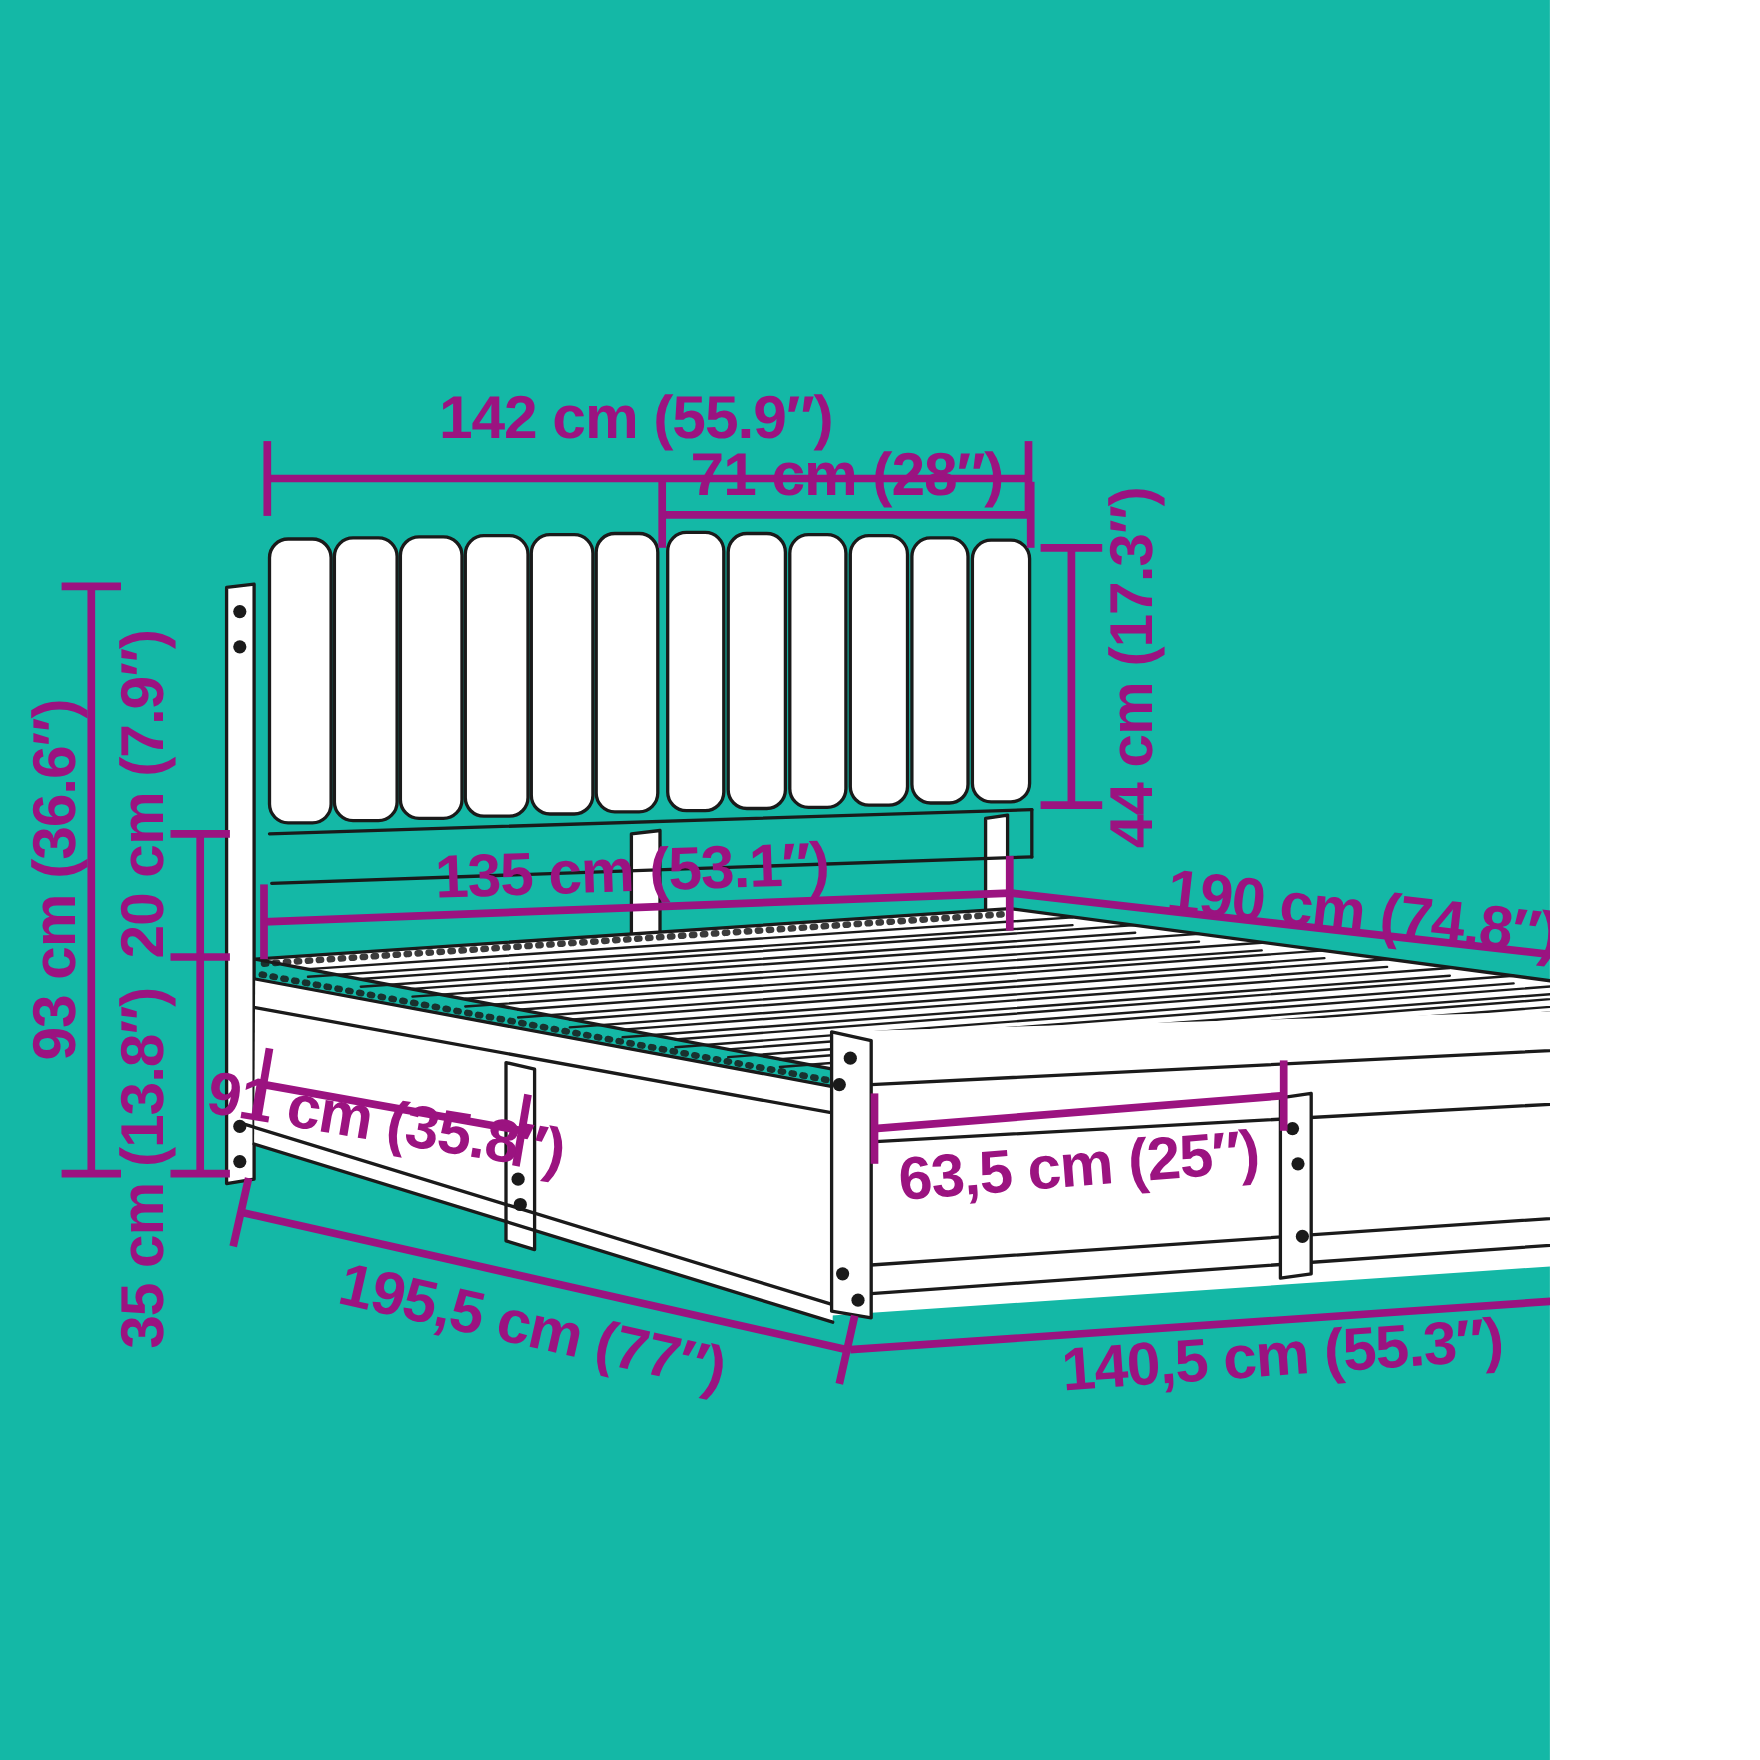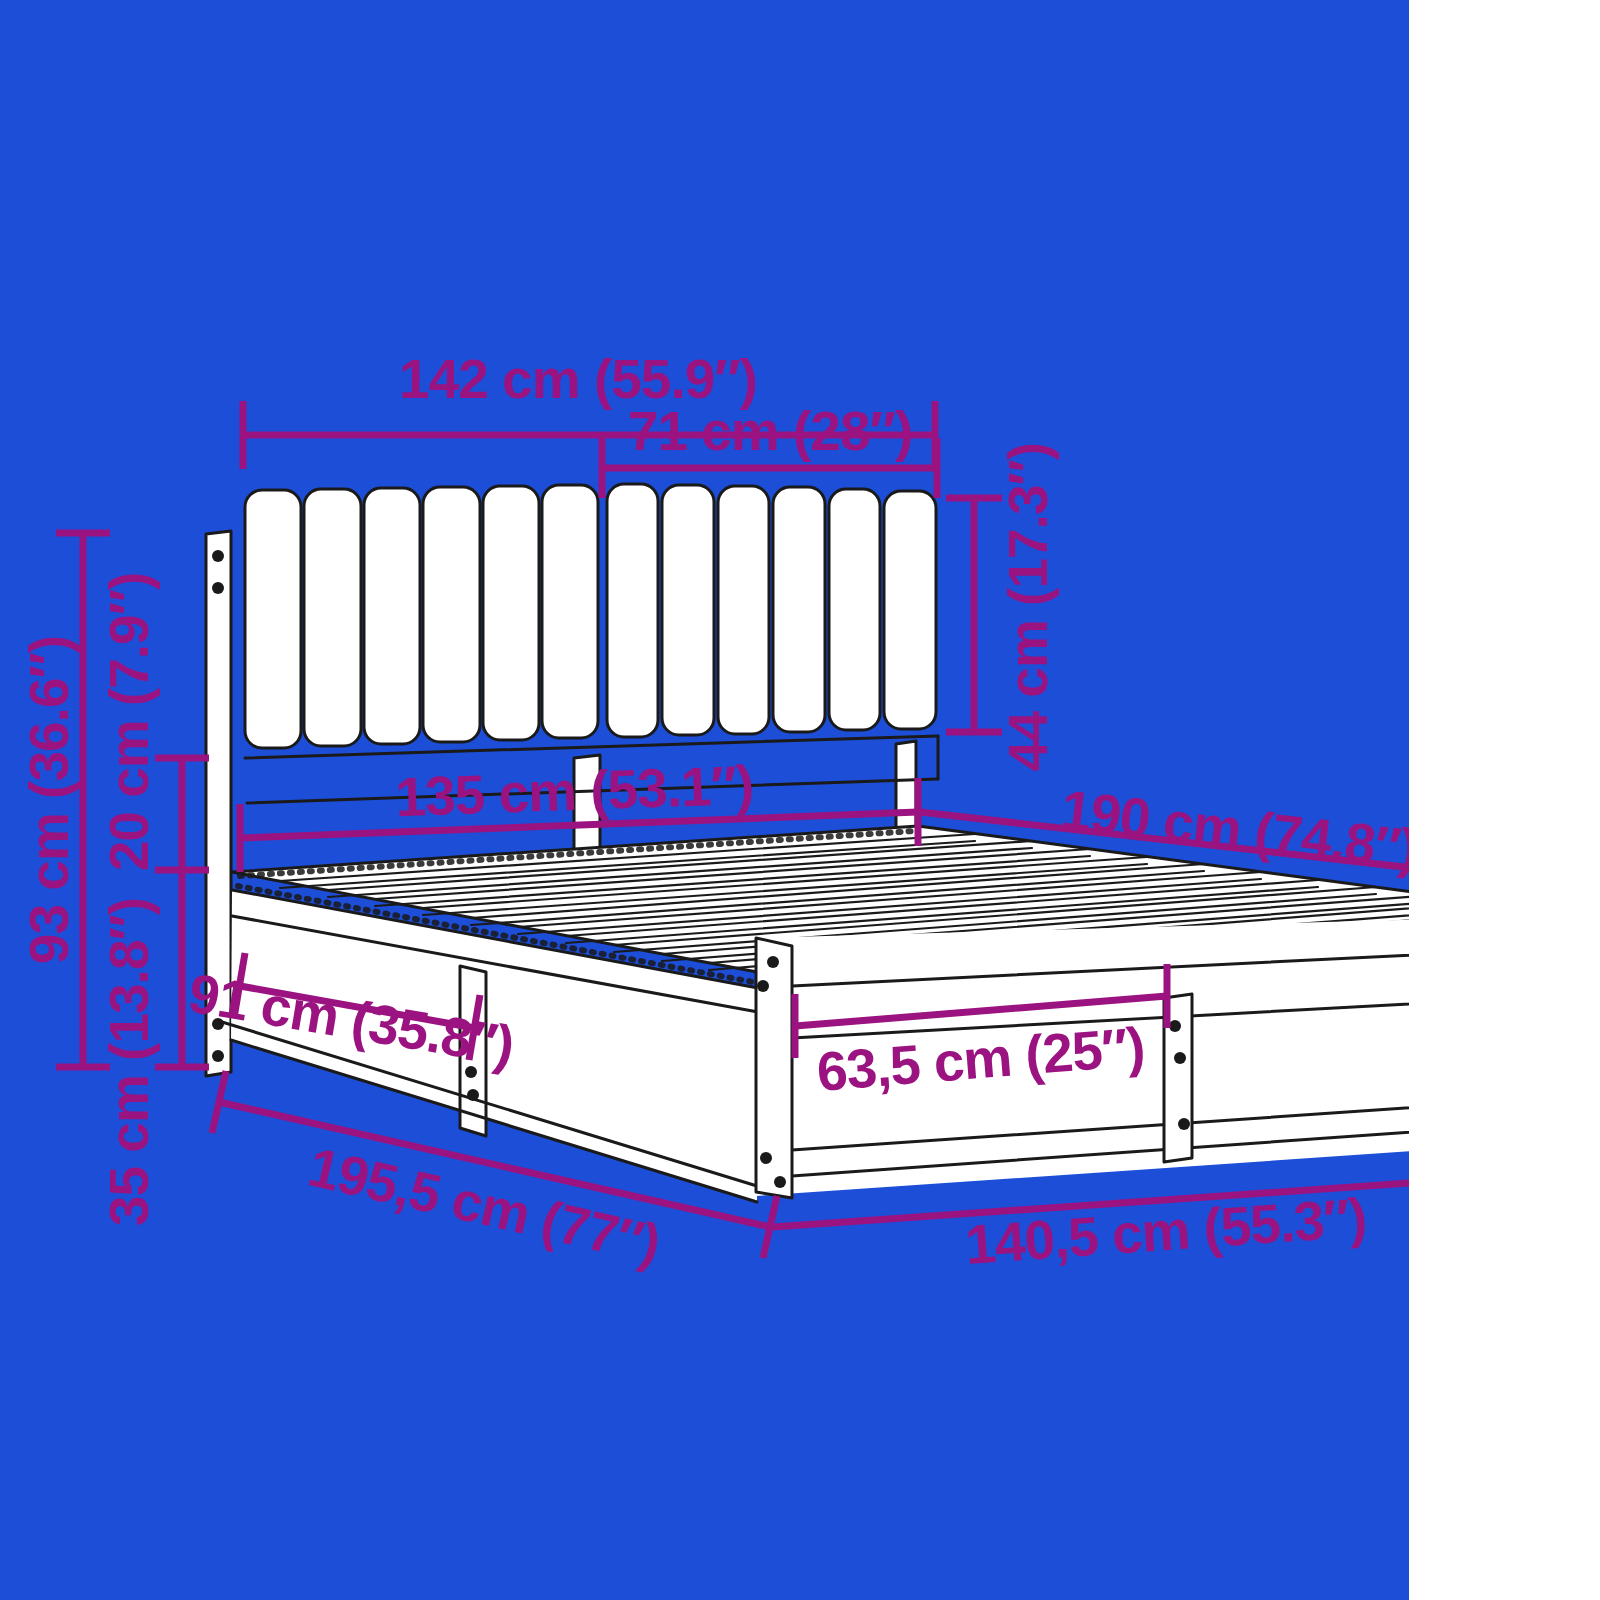--- a/index.html
+++ b/index.html
@@ -1,19 +1,19 @@
 <!DOCTYPE html>
 <html><head>
 <meta charset="utf-8">
 <style>
   html,body{margin:0;padding:0;background:#ffffff;}
   .canvas{
     position:relative;
     width:1409px;height:1600px;
-    background:#1d4ed8;
+    background:#14b8a6;
     overflow:hidden;
     font-family:"Liberation Sans", sans-serif;
   }
   svg{position:absolute;left:0;top:0;}
   .dim-label{
     font-family:"Liberation Sans", sans-serif;
     font-weight:700;
     font-size:55px;
     letter-spacing:-1px;
   }

